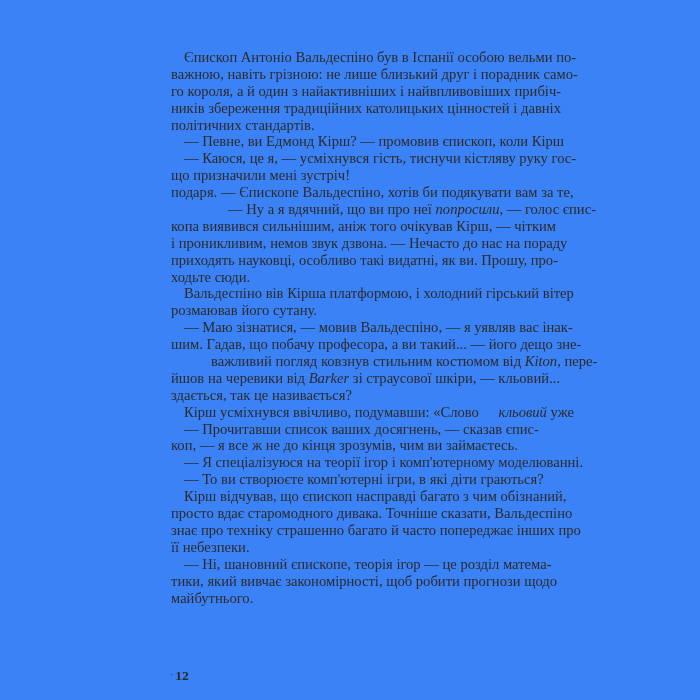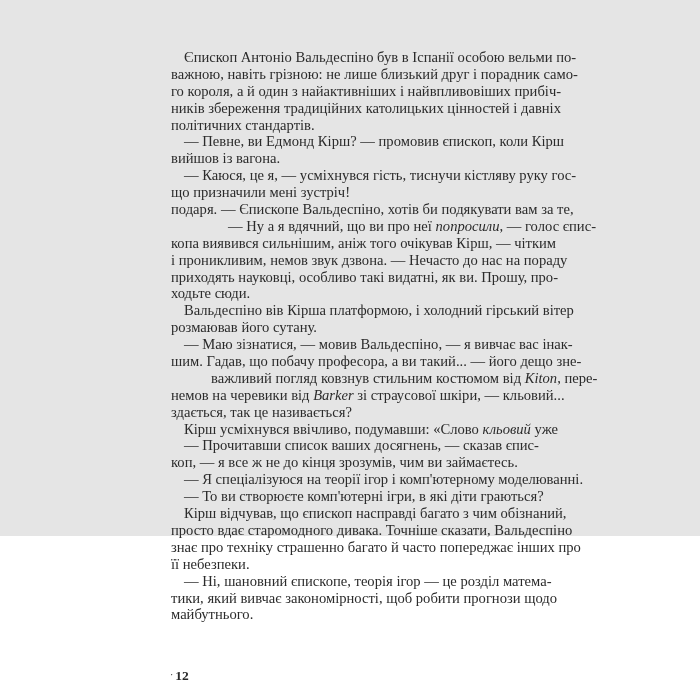--- a/index.html
+++ b/index.html
@@ -9,22 +9,22 @@
     }
     body {
       width: 700px;
       height: 700px;
       position: relative;
       overflow: hidden;
     }
     .page {
       position: absolute;
       left: 0; top: 0;
-      width: 700px; height: 536px;
-      background: #e5e5e5;
+      width: 700px; height: 700px;
+      background: #3b82f6;
     }
     .text-block {
       position: absolute;
       left: 171px;
       top: 49px;
       width: 365px;
       font-family: "Liberation Serif", "DejaVu Serif", serif;
       font-size: 14.6px;
       line-height: 16.9px;
       color: #2b2b2b;
@@ -64,37 +64,36 @@
 <body>
 
 <div class="page">
   <div class="text-block" id="text-block">
       <div class="line indent">Єпископ Антоніо Вальдеспіно був в Іспанії особою вельми по-</div>
       <div class="line">важною, навіть грізною: не лише близький друг і порадник само-</div>
       <div class="line">го короля, а й один з найактивніших і найвпливовіших прибіч-</div>
       <div class="line">ників збереження традиційних католицьких цінностей і давніх</div>
       <div class="line last">політичних стандартів.</div>
       <div class="line indent">— Певне, ви Едмонд Кірш? — промовив єпископ, коли Кірш</div>
-      <div class="line last">вийшов із вагона.</div>
       <div class="line indent">— Каюся, це я, — усміхнувся гість, тиснучи кістляву руку гос-</div>
       <div class="line last">що призначили мені зустріч!</div>
       <div class="line">подаря. — Єпископе Вальдеспіно, хотів би подякувати вам за те,</div>
       <div class="line indent"><span style="white-space: pre; margin-left: 44px;">— Ну а я вдячний, що ви про неї </span><i style="white-space: pre;">попросили</i><span style="white-space: pre;">, — голос єпис-</span></div>
       <div class="line">копа виявився сильнішим, аніж того очікував Кірш, — чітким</div>
       <div class="line">і проникливим, немов звук дзвона. — Нечасто до нас на пораду</div>
       <div class="line">приходять науковці, особливо такі видатні, як ви. Прошу, про-</div>
       <div class="line last">ходьте сюди.</div>
       <div class="line indent">Вальдеспіно вів Кірша платформою, і холодний гірський вітер</div>
       <div class="line last">розмаював його сутану.</div>
-      <div class="line indent">— Маю зізнатися, — мовив Вальдеспіно, — я вивчає вас інак-</div>
+      <div class="line indent">— Маю зізнатися, — мовив Вальдеспіно, — я уявляв вас інак-</div>
       <div class="line">шим. Гадав, що побачу професора, а ви такий... — його дещо зне-</div>
       <div class="line"><span style="white-space: pre; margin-left: 40px;">важливий погляд ковзнув стильним костюмом від </span><i style="white-space: pre;">Kiton</i><span style="white-space: pre;">, пере-</span></div>
-      <div class="line"><span style="white-space: pre;">немов на черевики від </span><i style="white-space: pre;">Barker</i><span style="white-space: pre;"> зі страусової шкіри, — кльовий...</span></div>
+      <div class="line"><span style="white-space: pre;">йшов на черевики від </span><i style="white-space: pre;">Barker</i><span style="white-space: pre;"> зі страусової шкіри, — кльовий...</span></div>
       <div class="line last">здається, так це називається?</div>
-      <div class="line indent"><span style="white-space: pre;">Кірш усміхнувся ввічливо, подумавши: «Слово </span><i style="white-space: pre;">кльовий</i><span style="white-space: pre;"> уже</span></div>
+      <div class="line indent"><span style="white-space: pre;">Кірш усміхнувся ввічливо, подумавши: «Слово </span><i style="white-space: pre; margin-left: 16px;">кльовий</i><span style="white-space: pre;"> уже</span></div>
       <div class="line indent">— Прочитавши список ваших досягнень, — сказав єпис-</div>
       <div class="line last">коп, — я все ж не до кінця зрозумів, чим ви займаєтесь.</div>
       <div class="line indent last">— Я спеціалізуюся на теорії ігор і комп'ютерному моделюванні.</div>
       <div class="line indent last">— То ви створюєте комп'ютерні ігри, в які діти граються?</div>
       <div class="line indent">Кірш відчував, що єпископ насправді багато з чим обізнаний,</div>
       <div class="line">просто вдає старомодного дивака. Точніше сказати, Вальдеспіно</div>
       <div class="line">знає про техніку страшенно багато й часто попереджає інших про</div>
       <div class="line last">її небезпеки.</div>
       <div class="line indent">— Ні, шановний єпископе, теорія ігор — це розділ матема-</div>
       <div class="line">тики, який вивчає закономірності, щоб робити прогнози щодо</div>

